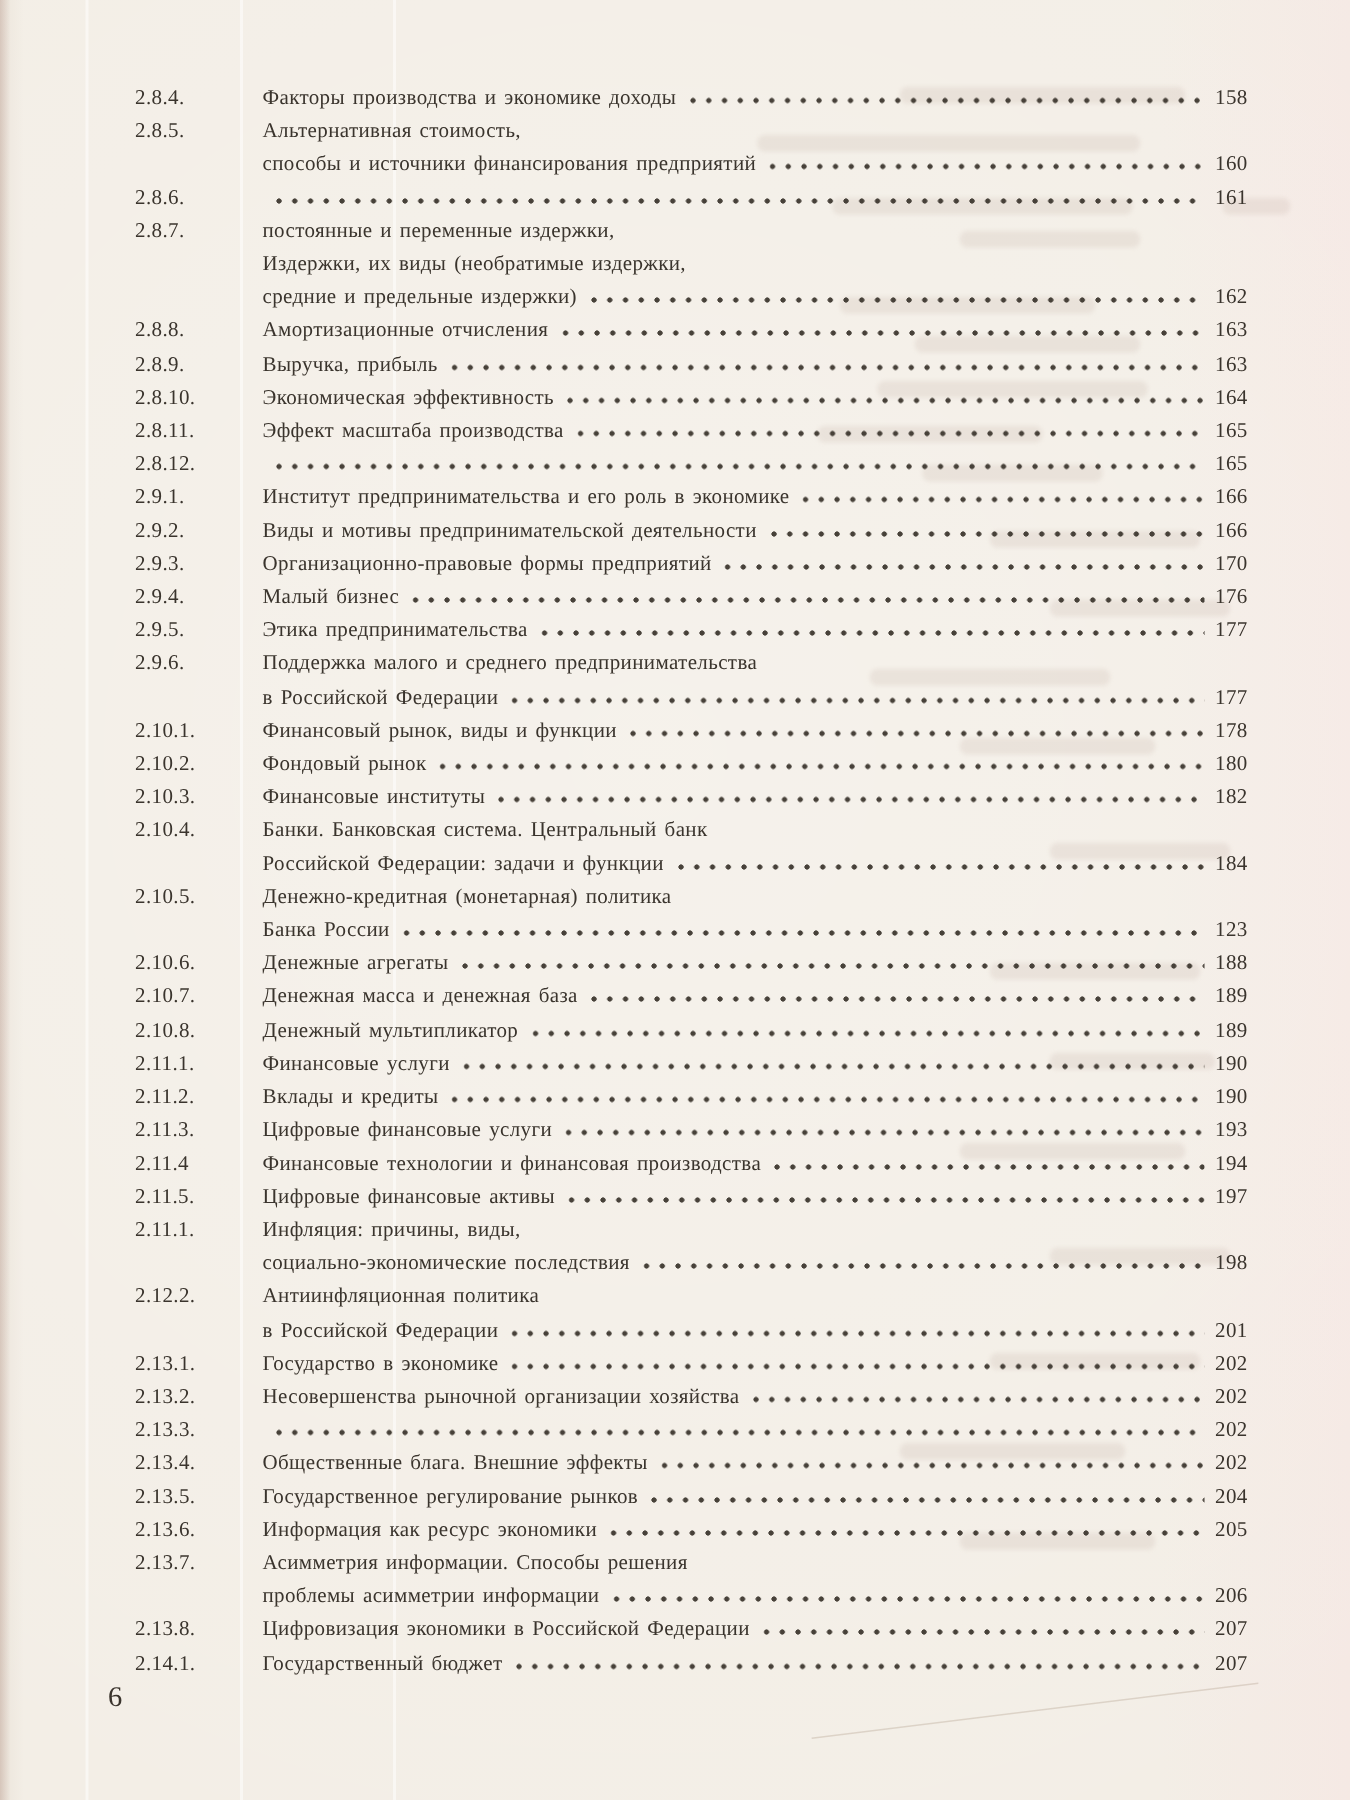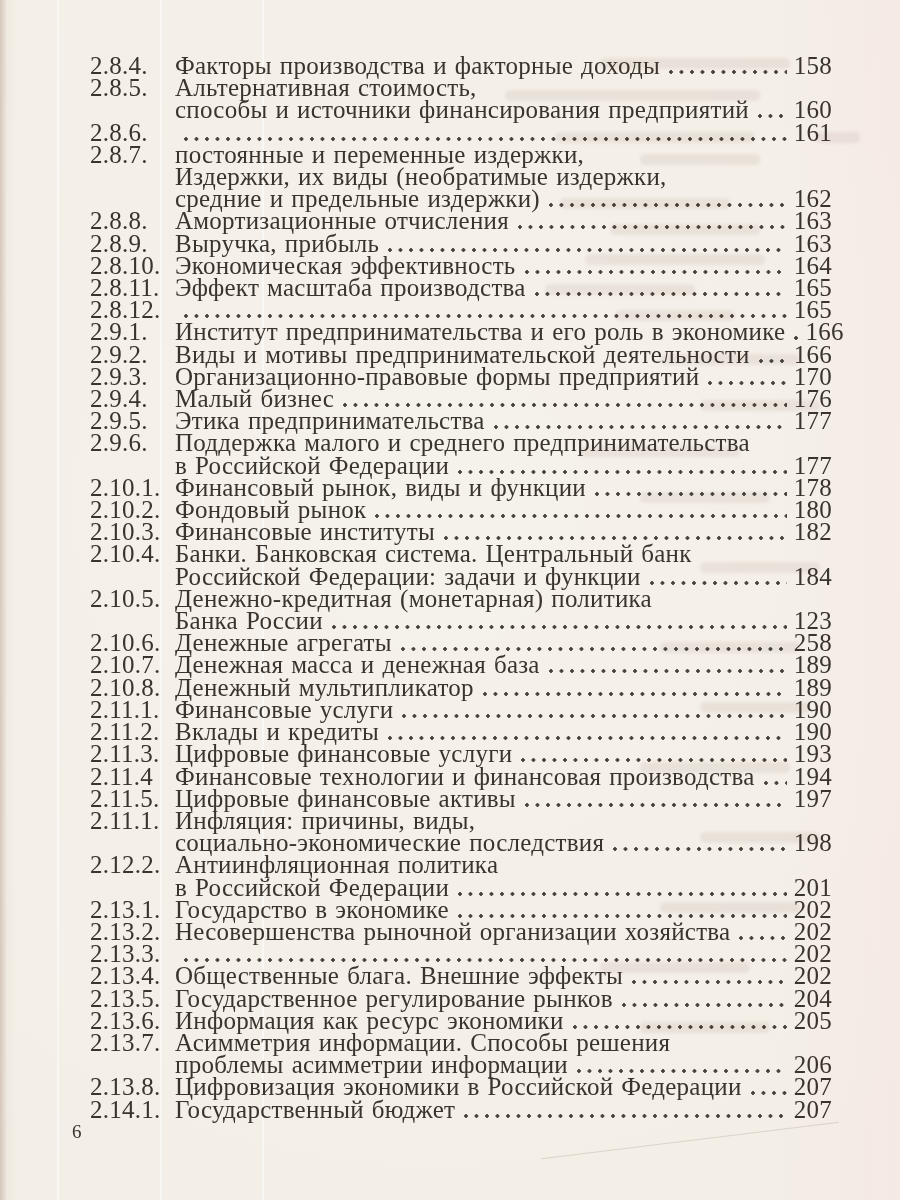--- a/index.html
+++ b/index.html
@@ -14,34 +14,34 @@
   }
   
   .band{position:absolute;top:0;bottom:0;width:2px;background:rgba(255,255,255,.5);pointer-events:none}
   
   .ghost{position:absolute;height:11px;border-radius:5px;background:rgba(172,150,131,.15);filter:blur(1.4px);pointer-events:none}
   .scratch{position:absolute;width:300px;height:1px;background:rgba(160,140,120,.28);transform:rotate(-7deg);pointer-events:none}
   .edge-shade{position:absolute;left:0;top:0;bottom:0;width:7px;
     background:linear-gradient(90deg,rgba(120,60,45,.18),rgba(120,60,45,0));pointer-events:none}
 
   .toc{
-    position:absolute;left:90px;top:55px;right:68px;
-    font-size:25px;line-height:22.2px;letter-spacing:.25px;word-spacing:1.5px;
+    position:absolute;left:90px;top:55px;right:52px;
+    font-size:14px;line-height:22.2px;letter-spacing:.25px;word-spacing:1.5px;
   }
   .entry{display:flex;align-items:flex-start}
   .num{flex:0 0 85px;white-space:nowrap}
   .body{flex:1;min-width:0;display:block}
   .line{display:flex;align-items:baseline}
   .text{white-space:nowrap}
   .leader{
     flex:1;min-width:4px;height:4px;margin:0 7px 0 9px;
     background-image:radial-gradient(circle at 2px 2px, #474139 1.55px, rgba(0,0,0,0) 1.95px);
     background-size:10.5px 4px;background-repeat:repeat-x;background-position:left bottom;
   }
-  .pg{min-width:38px;text-align:center;white-space:nowrap}
+  .pg{min-width:38px;text-align:left;white-space:nowrap}
   .folio{position:absolute;left:72px;top:1121px;font-size:19px}
 </style>
 </head>
 <body>
 
 <div class="edge-shade"></div>
 <div class="band" style="left:57px"></div>
 <div class="band" style="left:160px"></div>
 <div class="band" style="left:262px"></div>
 <div class="scratch" style="left:540px;top:1140px"></div>
@@ -68,21 +68,21 @@
     <div class="ghost" style="left: 660px; top: 902px; width: 140px;"></div>
     <div class="ghost" style="left: 600px; top: 962px; width: 150px;"></div>
     <div class="ghost" style="left: 640px; top: 1022px; width: 130px;"></div>
   </div>
 
 <div class="toc">
     <div class="entry">
       <span class="num">2.8.4.</span>
       <span class="body">
         <span class="line">
-          <span class="text">Факторы производства и факторные доходы</span>
+          <span class="text">Факторы производства и экономике доходы</span>
           <span class="leader"></span>
           <span class="pg">158</span>
         </span>
       </span>
     </div>
     <div class="entry">
       <span class="num">2.8.5.</span>
       <span class="body">
         <span class="line">
           <span class="text">Альтернативная стоимость,</span>
@@ -286,21 +286,21 @@
           <span class="pg">123</span>
         </span>
       </span>
     </div>
     <div class="entry">
       <span class="num">2.10.6.</span>
       <span class="body">
         <span class="line">
           <span class="text">Денежные агрегаты</span>
           <span class="leader"></span>
-          <span class="pg">258</span>
+          <span class="pg">188</span>
         </span>
       </span>
     </div>
     <div class="entry">
       <span class="num">2.10.7.</span>
       <span class="body">
         <span class="line">
           <span class="text">Денежная масса и денежная база</span>
           <span class="leader"></span>
           <span class="pg">189</span>

